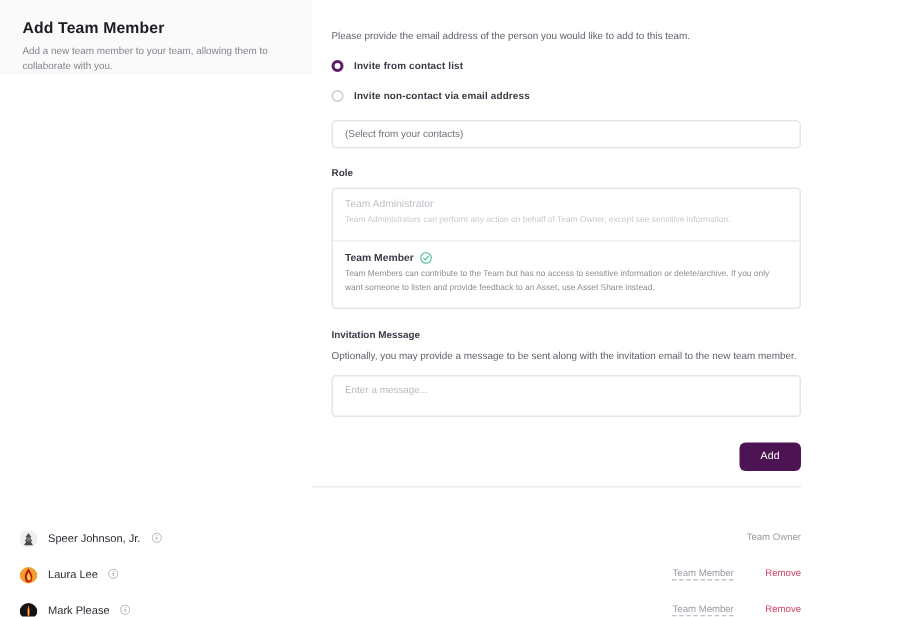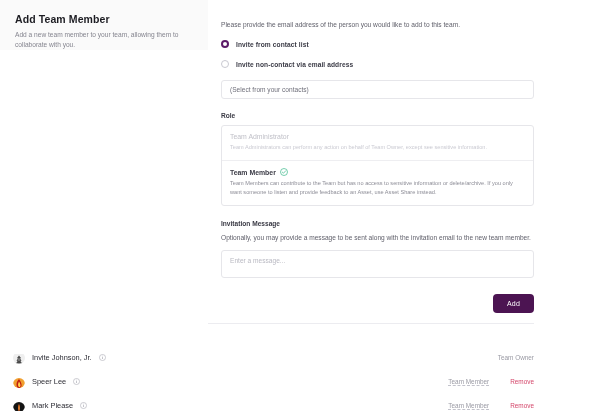--- a/index.html
+++ b/index.html
@@ -327,41 +327,41 @@
     <div class="members-right">
 
       <div class="member-row">
         <span class="avatar">
           <svg viewBox="0 0 24 24" width="12" height="12" aria-hidden="true">
             <rect width="24" height="24" fill="#efefef"></rect>
             <path d="M12 3 L16 8 L14 9 L17 13 L15 14 L18 19 L6 19 L9 14 L7 13 L10 9 L8 8 Z" fill="#4a4a4a"></path>
             <circle cx="12" cy="11" r="3" fill="#7a7a7a"></circle>
           </svg>
         </span>
-        <span class="member-name">Invite Johnson, Jr.</span>
+        <span class="member-name">Speer Johnson, Jr.</span>
         <span>
           <svg class="info-icon" viewBox="0 0 16 16" aria-hidden="true">
             <circle cx="8" cy="8" r="7" fill="none" stroke="#a8a8b2" stroke-width="1.3"></circle>
             <circle cx="8" cy="4.6" r="0.9" fill="#a8a8b2"></circle>
             <rect x="7.2" y="6.6" width="1.6" height="5" rx="0.7" fill="#a8a8b2"></rect>
           </svg>
         </span>
         <span class="spacer"></span>
         <span class="role-tag">Team Owner</span>
       </div>
 
       <div class="member-row">
         <span class="avatar">
           <svg viewBox="0 0 24 24" width="12" height="12" aria-hidden="true">
             <circle cx="12" cy="12" r="12" fill="#f0a030"></circle>
             <path d="M12 2 C7 8 6 12 8 18 C10 22 16 21 17 16 C18 11 15 7 12 2 Z" fill="#c01c10"></path>
             <path d="M12 7 C10 11 9.5 14 11 17 C12.5 19 15 18 15 15 C15 12 13.5 10 12 7 Z" fill="#ffd34d"></path>
           </svg>
         </span>
-        <span class="member-name">Speer Lee</span>
+        <span class="member-name">Laura Lee</span>
         <span>
           <svg class="info-icon" viewBox="0 0 16 16" aria-hidden="true">
             <circle cx="8" cy="8" r="7" fill="none" stroke="#a8a8b2" stroke-width="1.3"></circle>
             <circle cx="8" cy="4.6" r="0.9" fill="#a8a8b2"></circle>
             <rect x="7.2" y="6.6" width="1.6" height="5" rx="0.7" fill="#a8a8b2"></rect>
           </svg>
         </span>
         <span class="spacer"></span>
         <span class="role-link">Team Member</span>
         <span class="remove-link">Remove</span>

